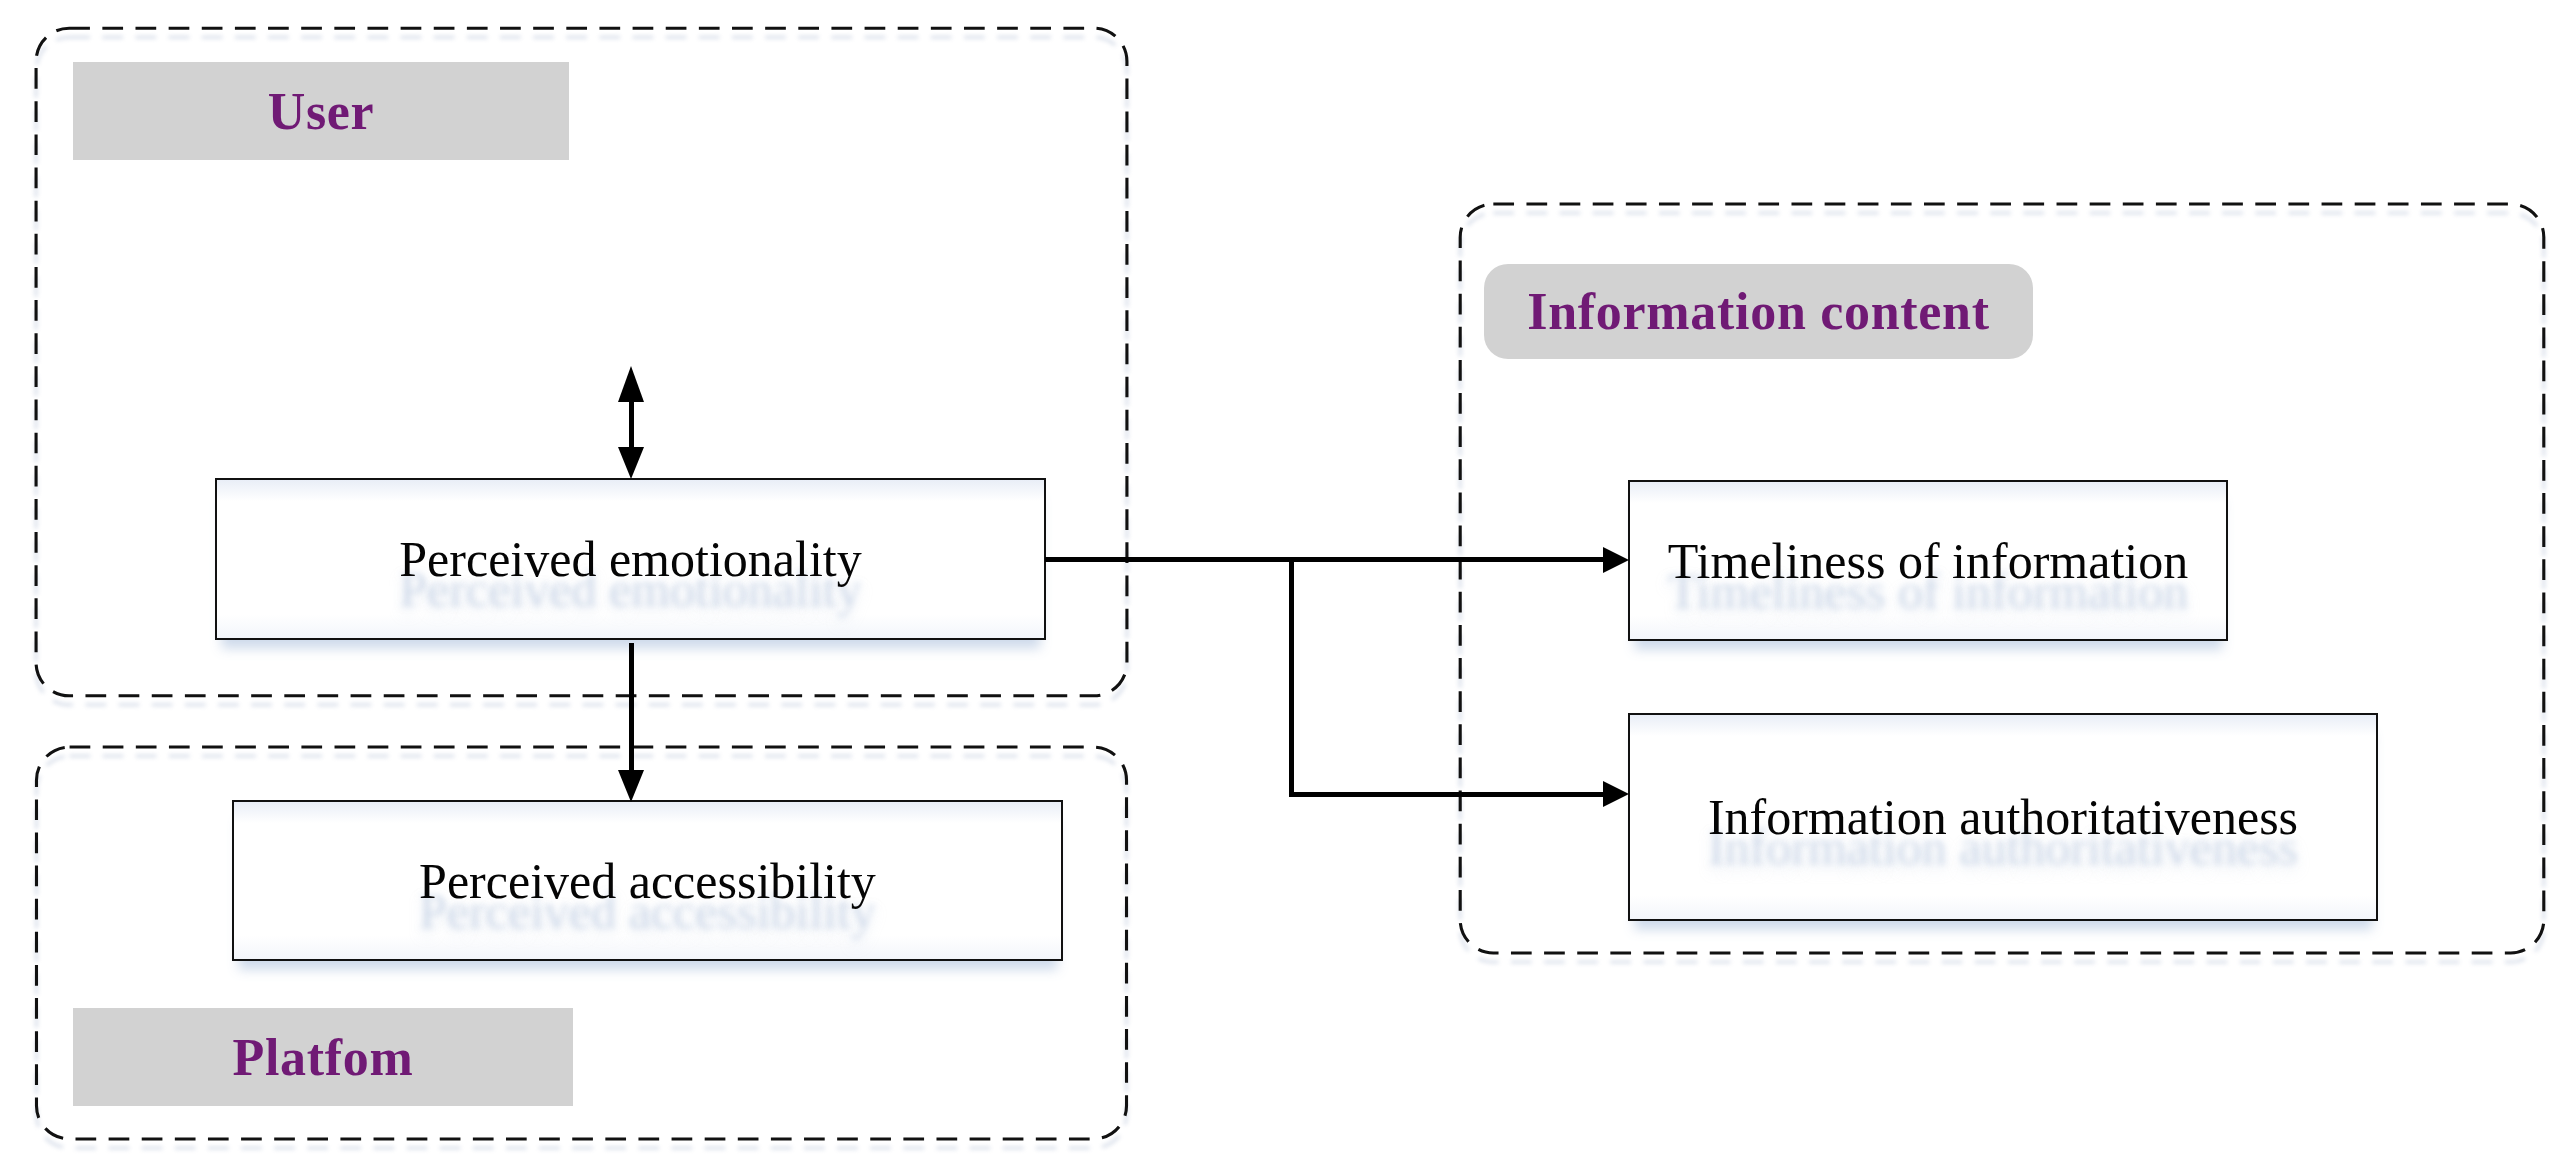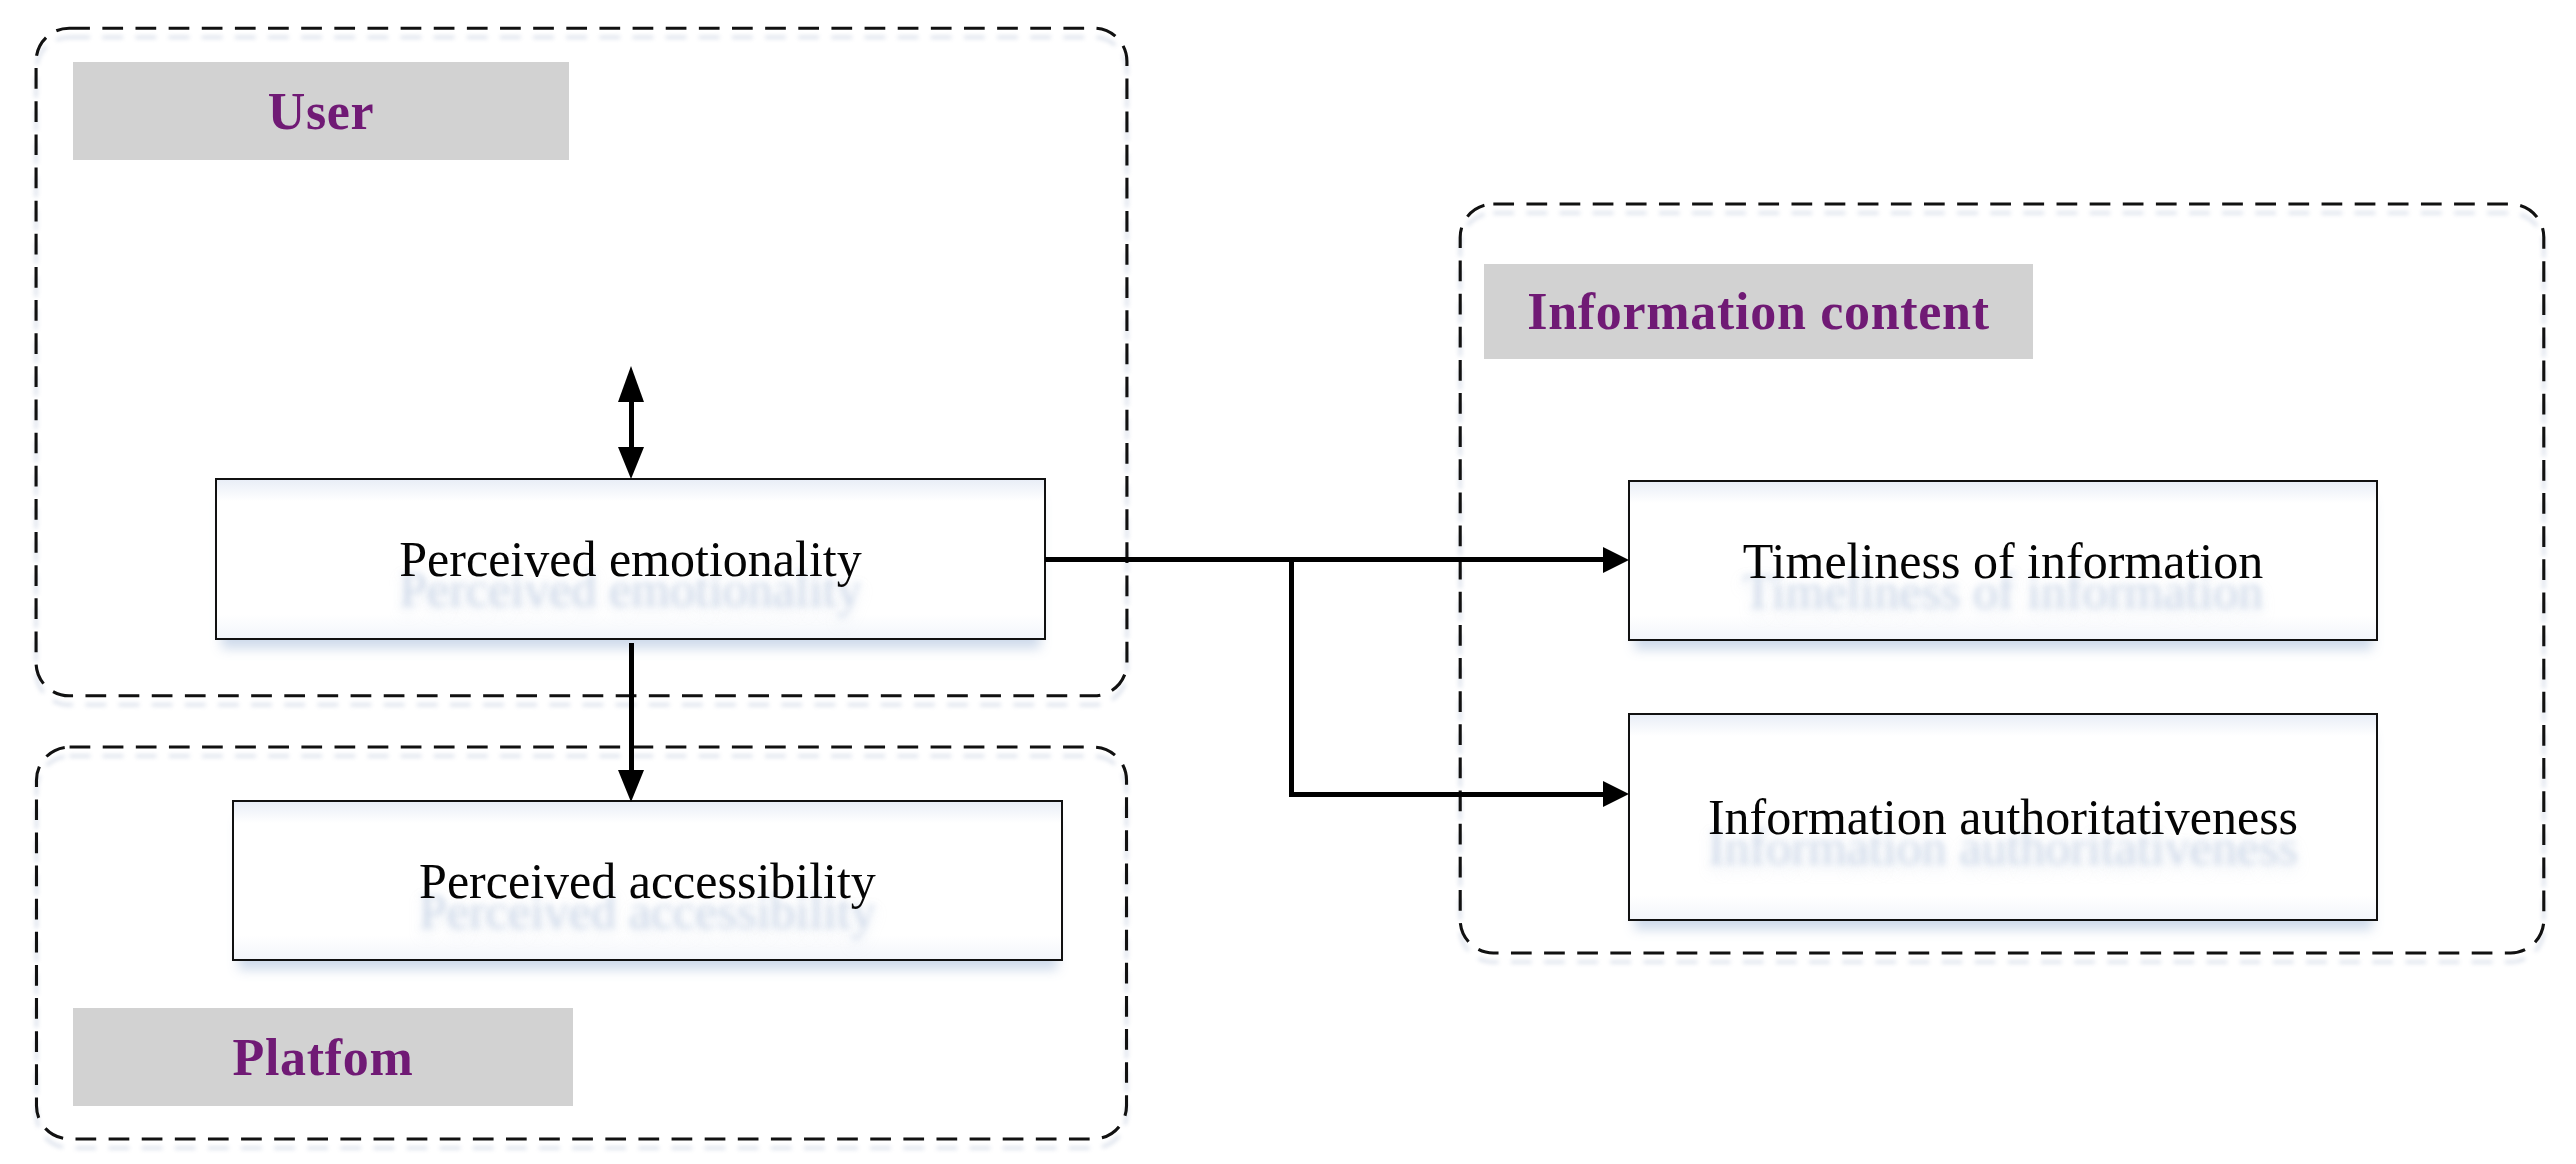--- a/index.html
+++ b/index.html
@@ -34,21 +34,21 @@
     display: flex;
     align-items: center;
     justify-content: center;
     font-weight: bold;
     font-size: 52px;
     color: #701a75;
     letter-spacing: 0.7px;
   }
   #label-user    { left: 73px;  top: 62px;   width: 496px; height: 98px; }
   #label-platfom { left: 73px;  top: 1008px; width: 500px; height: 98px; }
-  #label-info    { left: 1484px; top: 264px;  width: 549px; height: 95px; }
+  #label-info    { left: 1484px; top: 264px;  width: 549px; height: 95px; border-radius: 24px; }
 
   
   .node {
     position: absolute;
     box-sizing: border-box;
     border: 2.8px solid #111111;
     background: linear-gradient(180deg, #e9eef7 0px, #ffffff 21px,
                                 #ffffff calc(100% - 23.5px), #f3f6fb 100%);
     box-shadow: 0 14px 11px -5.5px rgba(197, 211, 232, 0.85);
     display: flex;
@@ -59,21 +59,21 @@
     font-size: 50px;
     color: #050505;
     white-space: nowrap;
     
     text-shadow: 0 30px 6.2px rgba(173, 191, 218, 0.55),
                  0 36px 14px rgba(186, 201, 224, 0.35);
   }
   #node-usefulness        { left: 215px;  top: 204px;  width: 831px; height: 159px; }
   #node-emotionality      { left: 215px;  top: 478px;  width: 831px; height: 162px; }
   #node-accessibility     { left: 232px;  top: 800px; width: 831px; height: 161px; }
-  #node-timeliness        { left: 1628px; top: 480px;  width: 750px; height: 161px; }
+  #node-timeliness        { left: 1628px; top: 480px;  width: 600px; height: 161px; }
   #node-authoritativeness { left: 1628px; top: 713px; width: 750px; height: 208px; }
 
   
   .shaft { position: absolute; background: #000000; }
   .head  { position: absolute; width: 0; height: 0; }
   .head.up    { border-left: 13px solid transparent; border-right: 13px solid transparent;
                 border-bottom: 36px solid #000000; }
   .head.down  { border-left: 13px solid transparent; border-right: 13px solid transparent;
                 border-top: 32px solid #000000; }
   .head.right { border-top: 13px solid transparent; border-bottom: 13px solid transparent;

